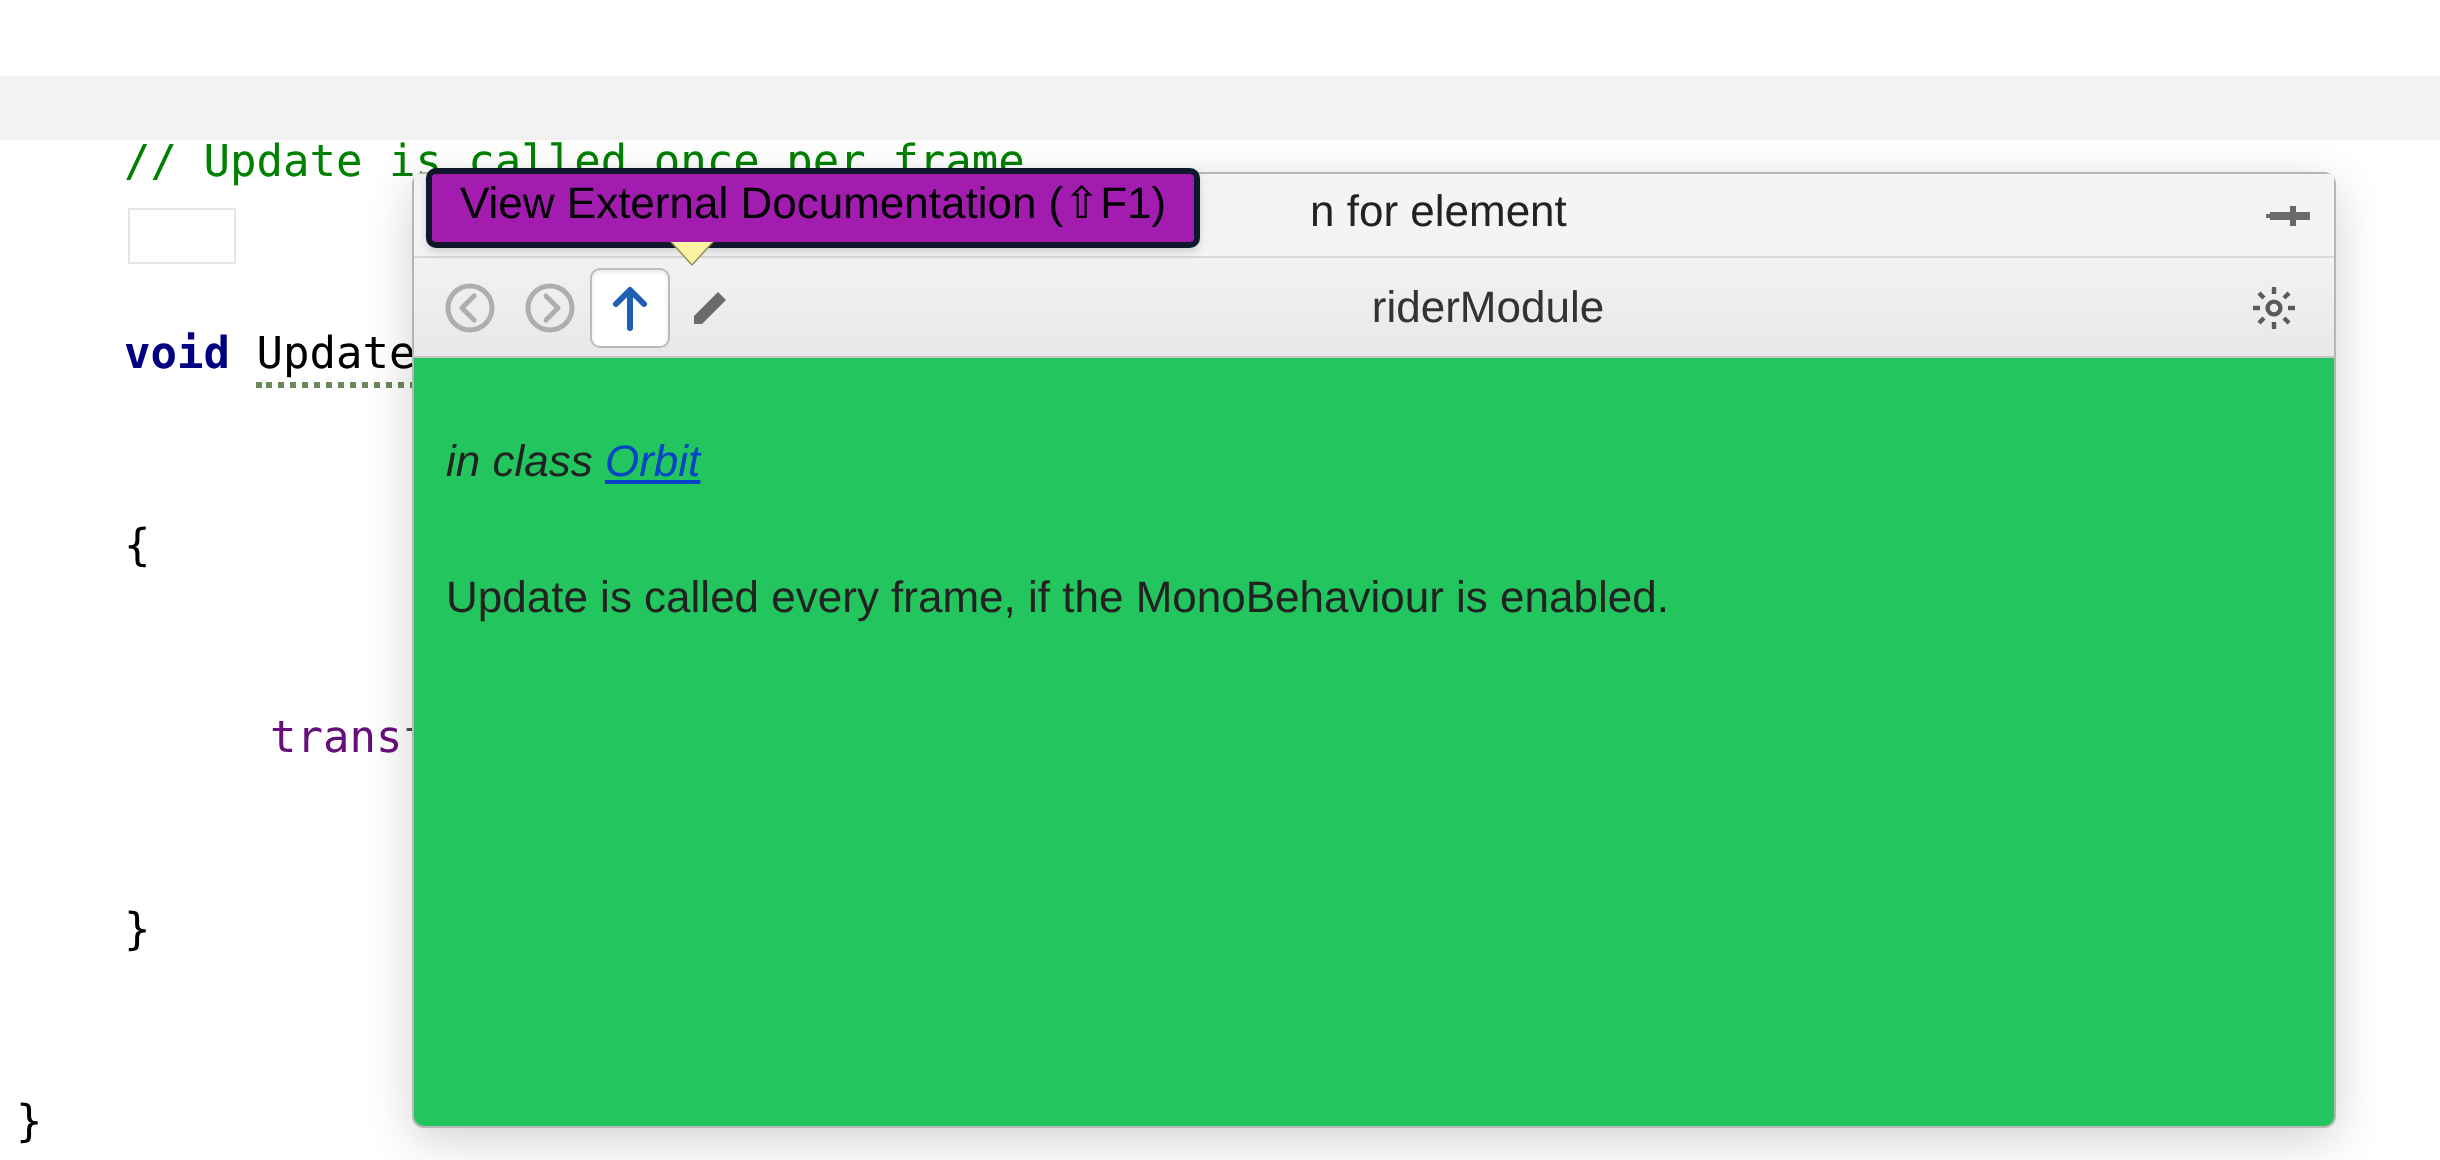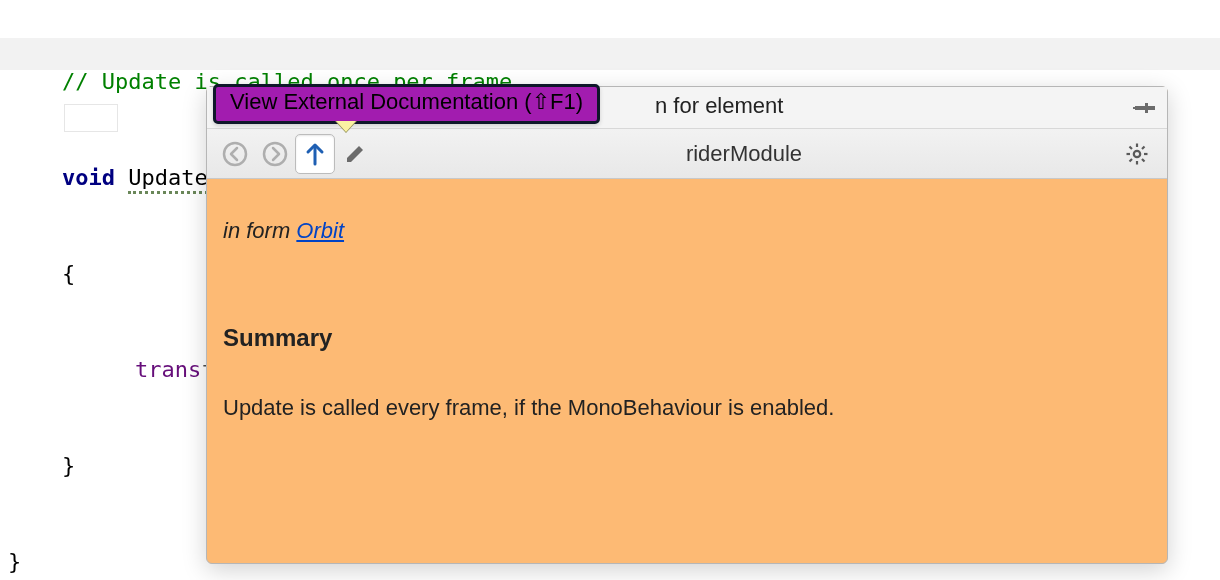--- a/index.html
+++ b/index.html
@@ -49,21 +49,21 @@
   .ident { color: #660e7a; margin-left: 20px; }
   .bg-chars { color: #4c4c4c; letter-spacing: 0.5px; }
   .bg-ident2 { color: #8b7355; }
 
   .popup {
     position: absolute;
     left: 206px;
     top: 86px;
     width: 962px;
     height: 478px;
-    background: #fdba74;
+    background: #22c55e;
     border: 1px solid #b6b6b6;
     border-radius: 6px;
     box-shadow: 0 6px 24px rgba(0,0,0,0.18);
     z-index: 5;
     display: flex;
     flex-direction: column;
   }
   .popup-header {
     position: relative;
     height: 42px;
@@ -232,22 +232,21 @@
           <line x1="17" y1="17" x2="19.5" y2="19.5"></line>
           <line x1="19.5" y1="4.5" x2="17" y2="7"></line>
           <line x1="7" y1="17" x2="4.5" y2="19.5"></line>
         </g>
       </svg>
     </div>
   </div>
 
   <div class="popup-body">
     <div class="in-class">
-      <span>in form </span><span class="link" style="">Orbit</span>
-    </div>
-    <div class="summary-head">Summary</div>
+      <span>in class </span><span class="link" style="">Orbit</span>
+    </div>
     <div class="summary-text">Update is called every frame, if the MonoBehaviour is enabled.</div>
   </div>
 </div>
 
 <div class="tooltip">
   <span>View External Documentation (⇧F1)</span>
 </div>
 
 </body></html>

